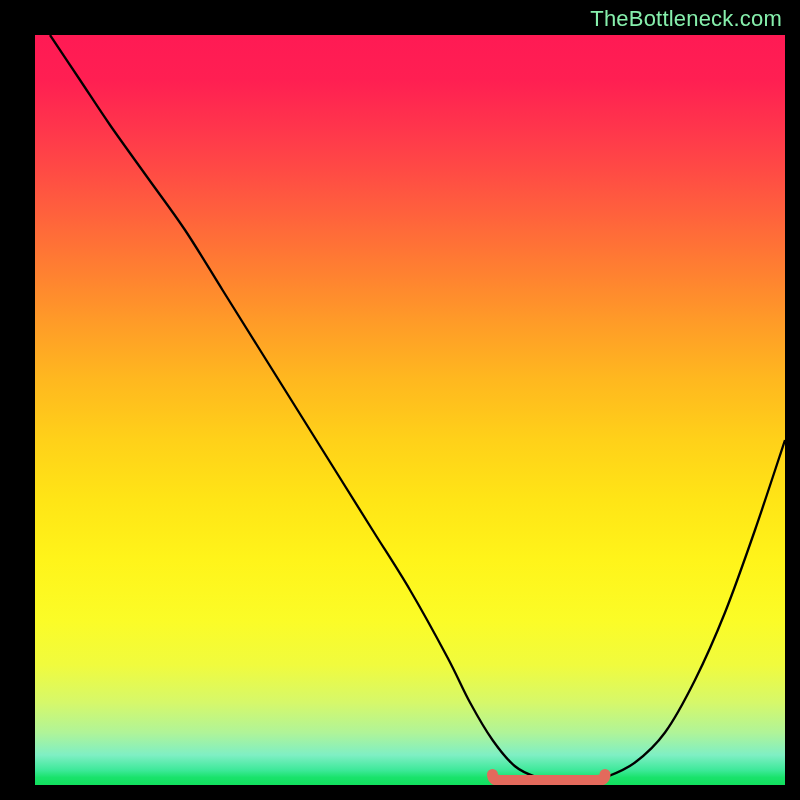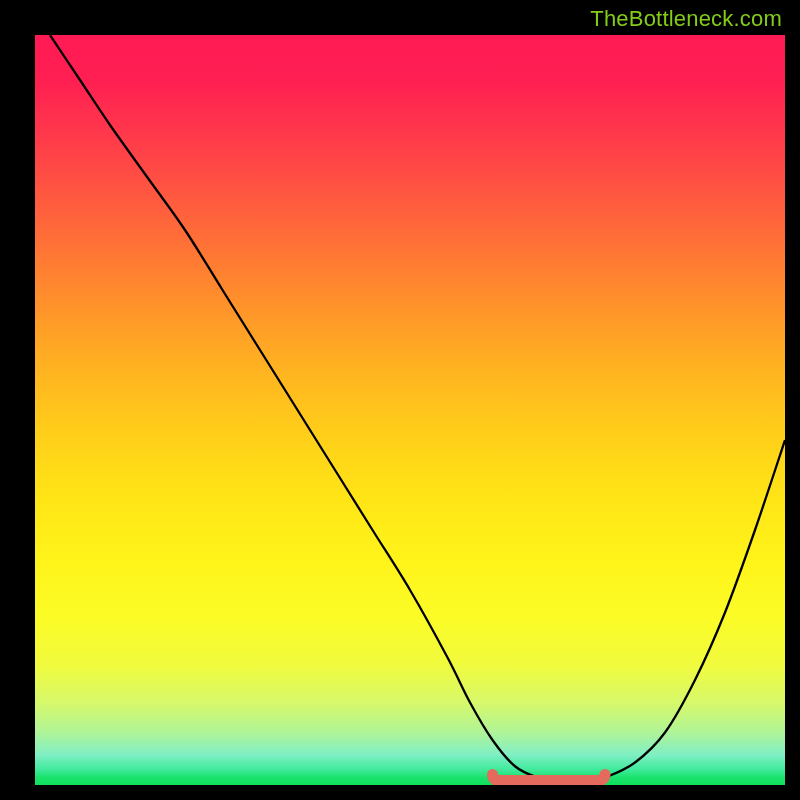--- a/index.html
+++ b/index.html
@@ -8,21 +8,21 @@
     height: 800px;
     background: #000;
     position: relative;
     overflow: hidden;
     font-family: Arial, sans-serif;
   }
   .attribution {
     position: absolute;
     top: 6px;
     right: 18px;
-    color: #84cc16;
+    color: #86efac;
     font-size: 22px;
     font-weight: 500;
     z-index: 10;
     letter-spacing: 0.2px;
   }
   .plot-area {
     position: absolute;
     left: 35px;
     top: 35px;
     width: 750px;

